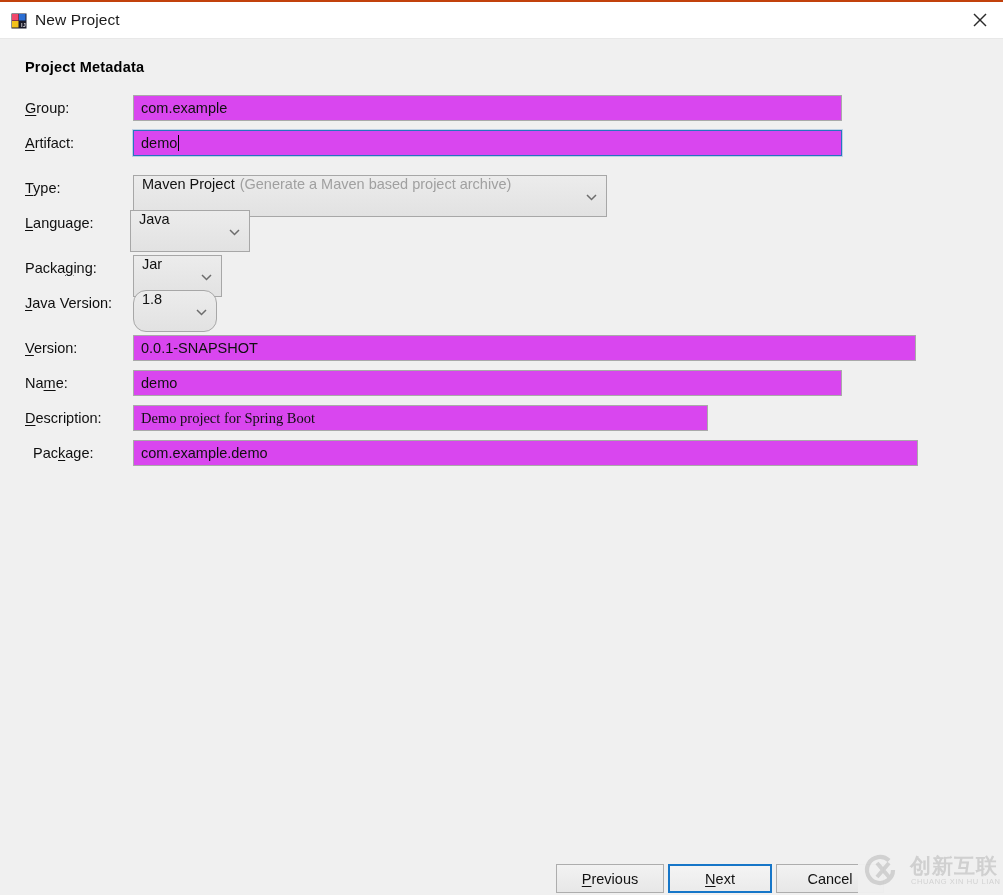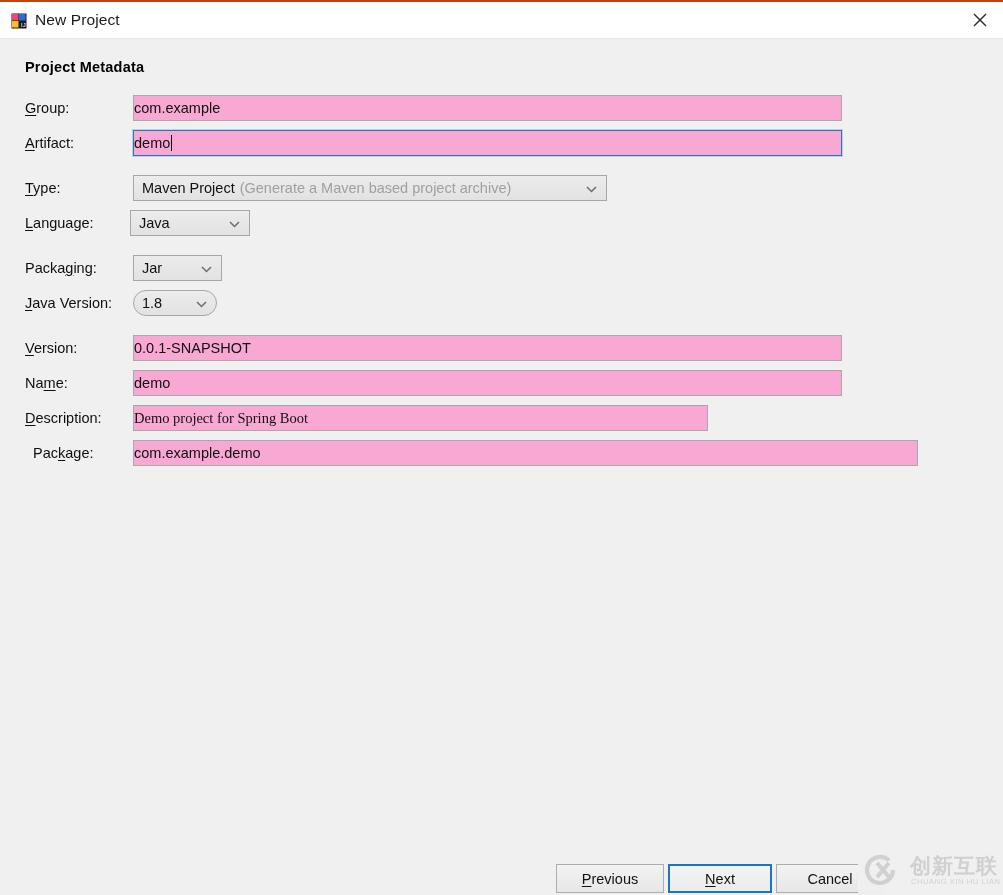--- a/index.html
+++ b/index.html
@@ -70,26 +70,27 @@
   .row-label {
     position: absolute;
     font-size: 14.5px;
     color: #0f0f0f;
     white-space: nowrap;
   }
   .row-label u { text-decoration: underline; text-underline-offset: 1.5px; }
 
   .text-field {
     position: absolute;
-    background: #f9a8d4;
+    background: #d946ef;
     border: 1px solid #a9a9a9;
     box-sizing: border-box;
     height: 26px;
     display: flex;
     align-items: center;
+    padding-left: 7px;
     font-size: 14.5px;
     color: #101010;
     overflow: hidden;
     white-space: nowrap;
     cursor: text;
   }
   .text-field.focused {
     border: 1px solid #2675bf;
     box-shadow: 0 0 0 1px rgba(38,117,191,.25);
   }
@@ -97,26 +98,26 @@
     display: inline-block;
     width: 1px;
     height: 16px;
     background: #000;
     margin-left: 1px;
     vertical-align: middle;
   }
 
   .combo {
     position: absolute;
-    height: 26px;
+    height: 42px;
     background: linear-gradient(#ececec, #e2e2e2);
     border: 1px solid #a7a7a7;
     box-sizing: border-box;
     display: flex;
-    align-items: center;
+    align-items: flex-start;
     padding-left: 8px;
     font-size: 14.5px;
     color: #111;
     white-space: nowrap;
     overflow: hidden;
     cursor: pointer;
   }
   .combo .hint { color: #a0a0a0; margin-left: 5px; }
   .combo .chev {
     position: absolute;
@@ -246,21 +247,21 @@
   <div class="combo" style="left:133px; top:288px; width:84px;border-radius:13px;">
     <span>1.8</span>
     <span class="chev">
       <svg width="11" height="7" viewBox="0 0 11 7">
           <polyline points="1,1 5.5,5.5 10,1" fill="none" stroke="#6d6d6d" stroke-width="1.5"></polyline>
         </svg>
     </span>
   </div>
 
   <div class="row-label" style="left:25px; top:338px;"><span></span><u>V</u><span>ersion:</span></div>
-  <div class="text-field" style="left:133px; top:333px; width:709px;">
+  <div class="text-field" style="left:133px; top:333px; width:783px;">
       <span>0.0.1-SNAPSHOT</span>
     </div>
 
   <div class="row-label" style="left:25px; top:373px;"><span>Na</span><u>m</u><span>e:</span></div>
   <div class="text-field" style="left:133px; top:368px; width:709px;">
       <span>demo</span>
     </div>
 
   <div class="row-label" style="left:25px; top:408px;"><span></span><u>D</u><span>escription:</span></div>
   <div class="text-field" style="left:133px; top:403px; width:575px;font-family:Liberation Serif, serif;">

